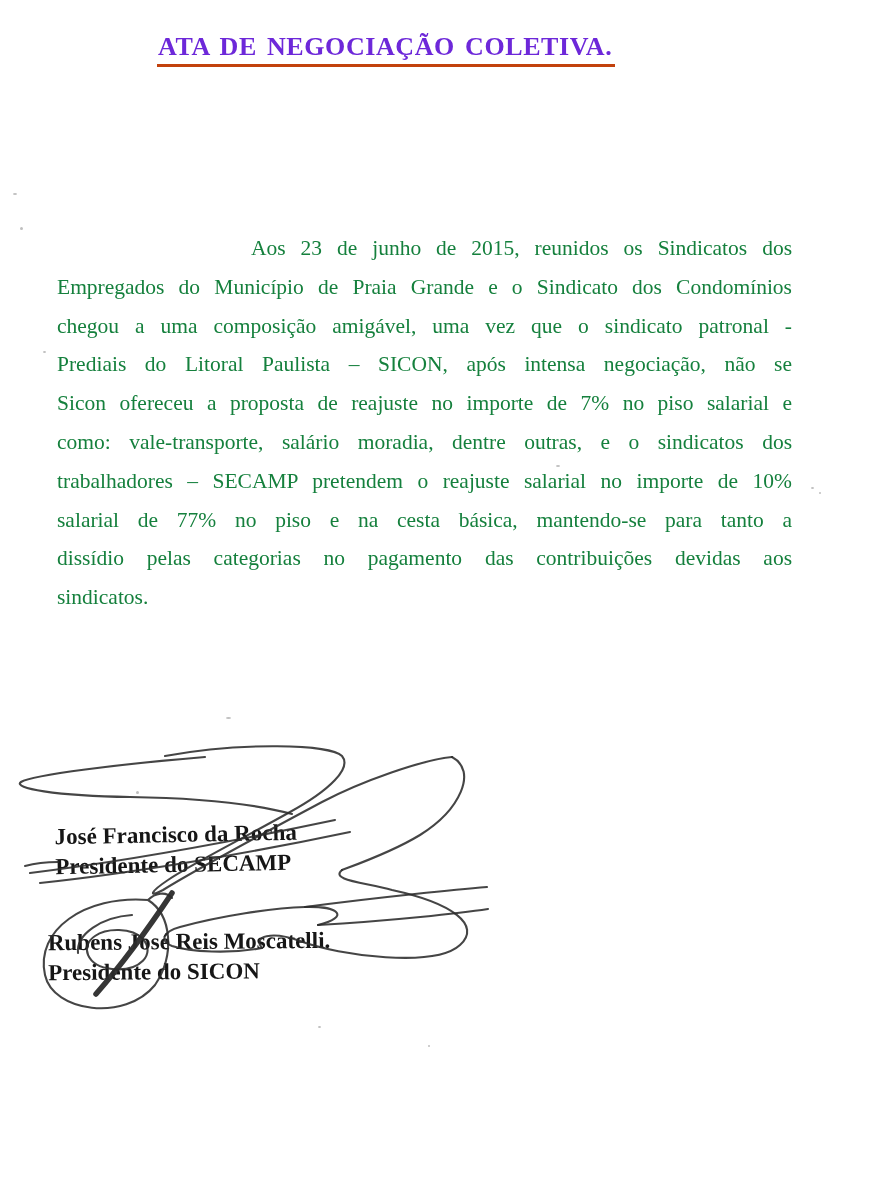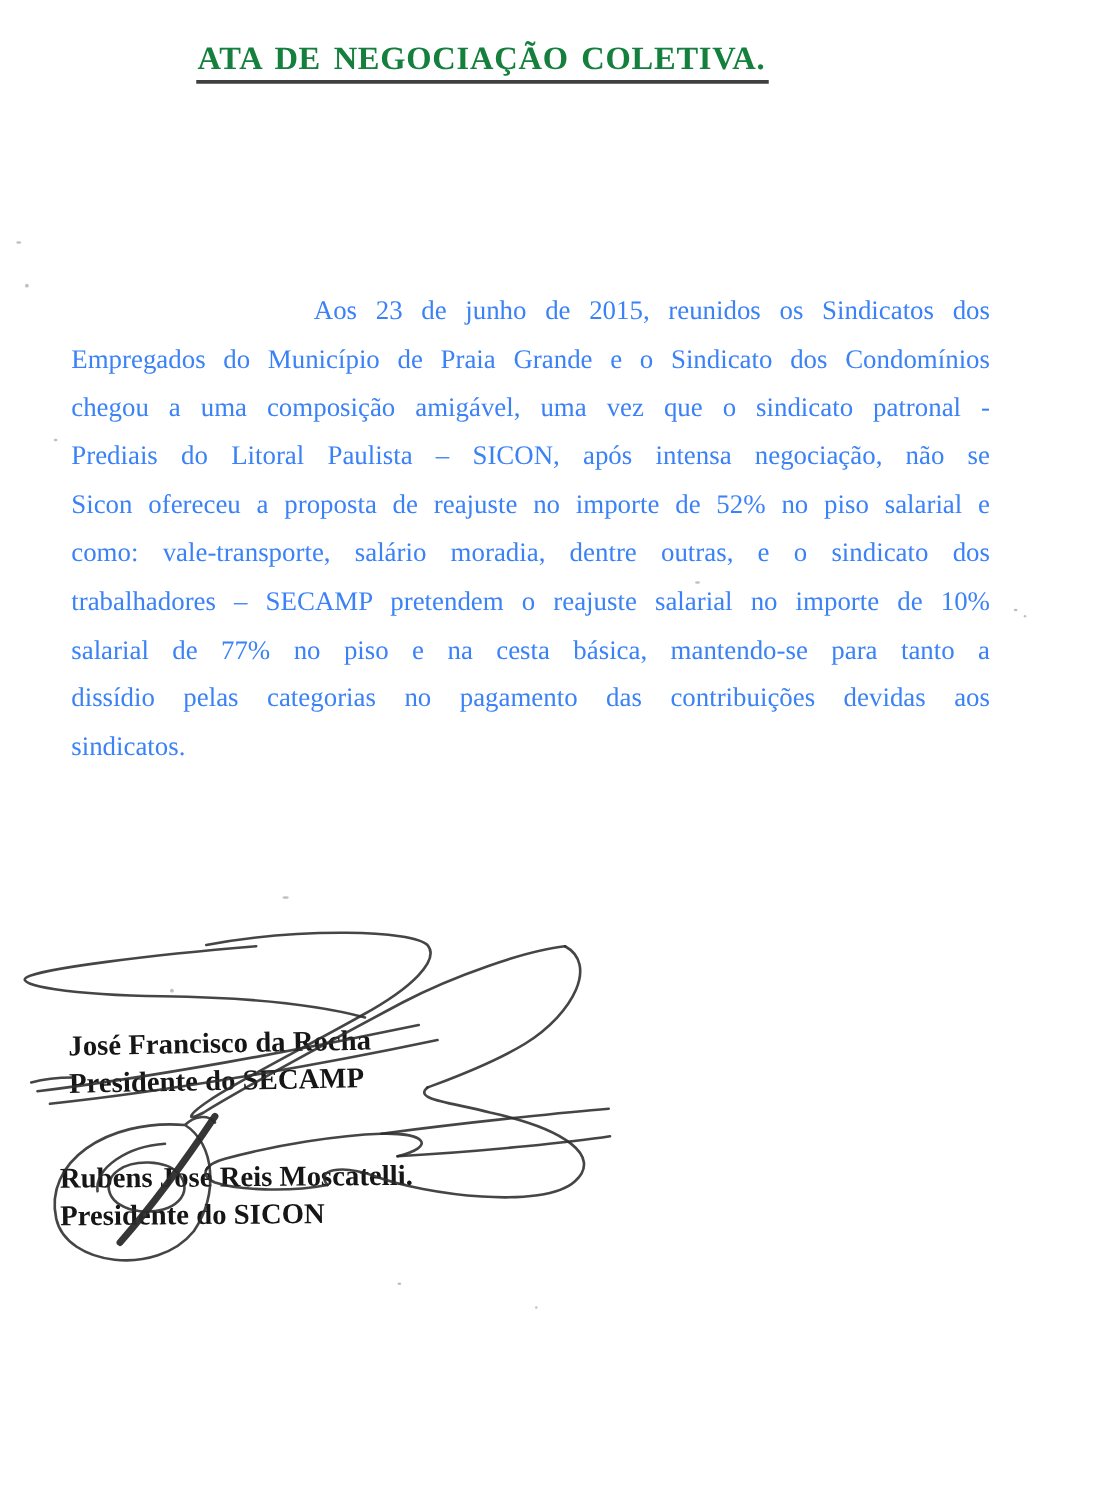--- a/index.html
+++ b/index.html
@@ -14,33 +14,33 @@
   }
 
   
   .doc-title {
     position:absolute;
     top:32px; left:157px;
     font-size:26px;
     font-weight:bold;
     letter-spacing:0.6px;
     word-spacing:3px;
-    color:#15803d;
-    border-bottom:3px solid #404040;
+    color:#6d28d9;
+    border-bottom:3px solid #c2410c;
     padding:0 3px 2px 1px;
     white-space:nowrap;
   }
 
   
   .body-text {
     position:absolute;
     top:229px; left:57px;
     width:735px;
     font-size:21.5px;
-    color:#3b82f6;
+    color:#15803d;
   }
   .line {
     height:38.8px;
     line-height:38.8px;
     text-align:justify;
     text-align-last:justify;
     overflow:hidden;
   }
   .line.first { text-indent:194px; }
   .line.last  { text-align-last:left; }
@@ -87,22 +87,22 @@
 
 <div class="page">
 
   <div class="doc-title">ATA DE NEGOCIAÇÃO COLETIVA.</div>
 
   <div class="body-text">
       <div class="line first">Aos 23 de junho de 2015, reunidos os Sindicatos dos</div>
       <div class="line">Empregados do Município de Praia Grande e o Sindicato dos Condomínios</div>
       <div class="line">chegou a uma composição amigável, uma vez que o sindicato patronal -</div>
       <div class="line">Prediais do Litoral Paulista – SICON, após intensa negociação, não se</div>
-      <div class="line">Sicon ofereceu a proposta de reajuste no importe de 52% no piso salarial e</div>
-      <div class="line">como: vale-transporte, salário moradia, dentre outras, e o sindicato dos</div>
+      <div class="line">Sicon ofereceu a proposta de reajuste no importe de 7% no piso salarial e</div>
+      <div class="line">como: vale-transporte, salário moradia, dentre outras, e o sindicatos dos</div>
       <div class="line">trabalhadores – SECAMP pretendem o reajuste salarial no importe de 10%</div>
       <div class="line">salarial de 77% no piso e na cesta básica, mantendo-se para tanto a</div>
       <div class="line">dissídio pelas categorias no pagamento das contribuições devidas aos</div>
       <div class="line last">sindicatos.</div>
     </div>
 
   <div class="sig-block sig-1">
     <div>José Francisco da Rocha</div>
     <div>Presidente do SECAMP</div>
   </div>

